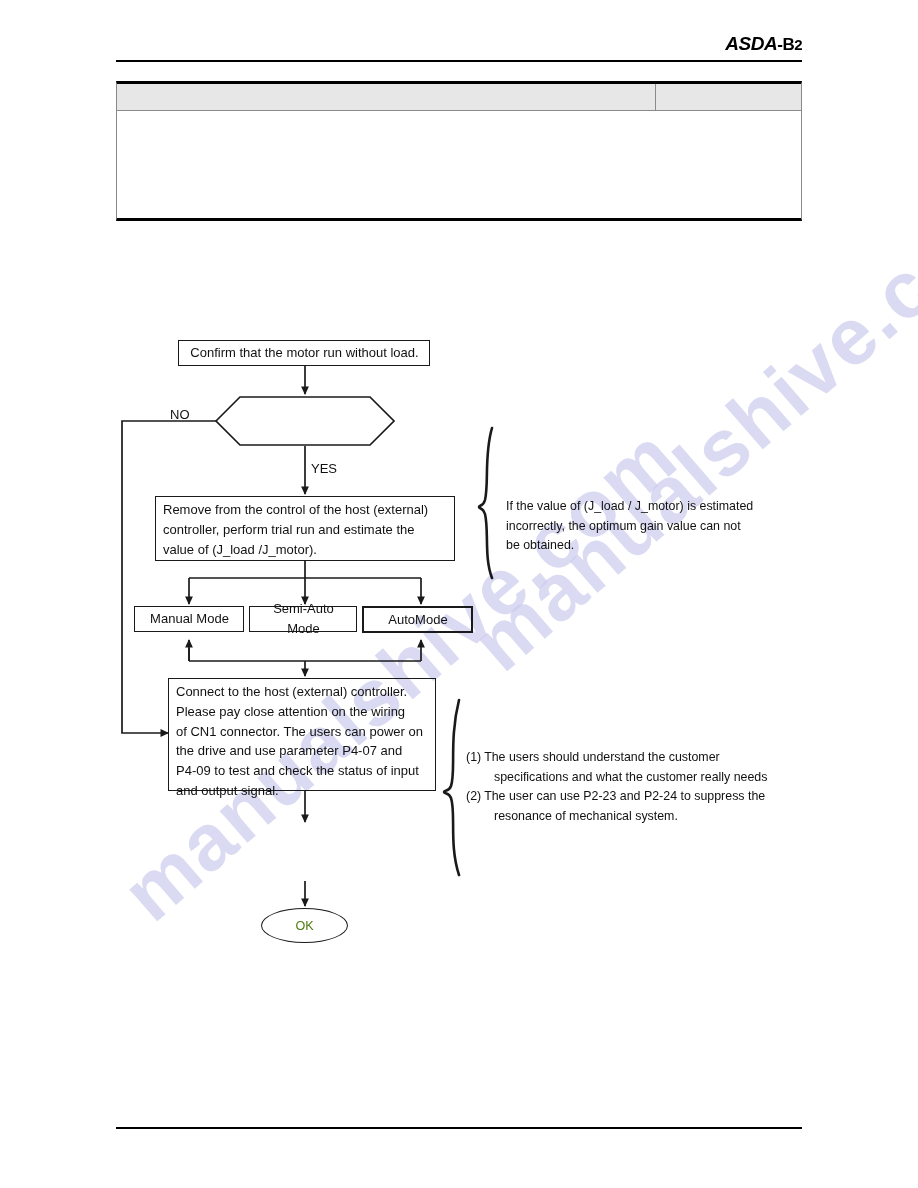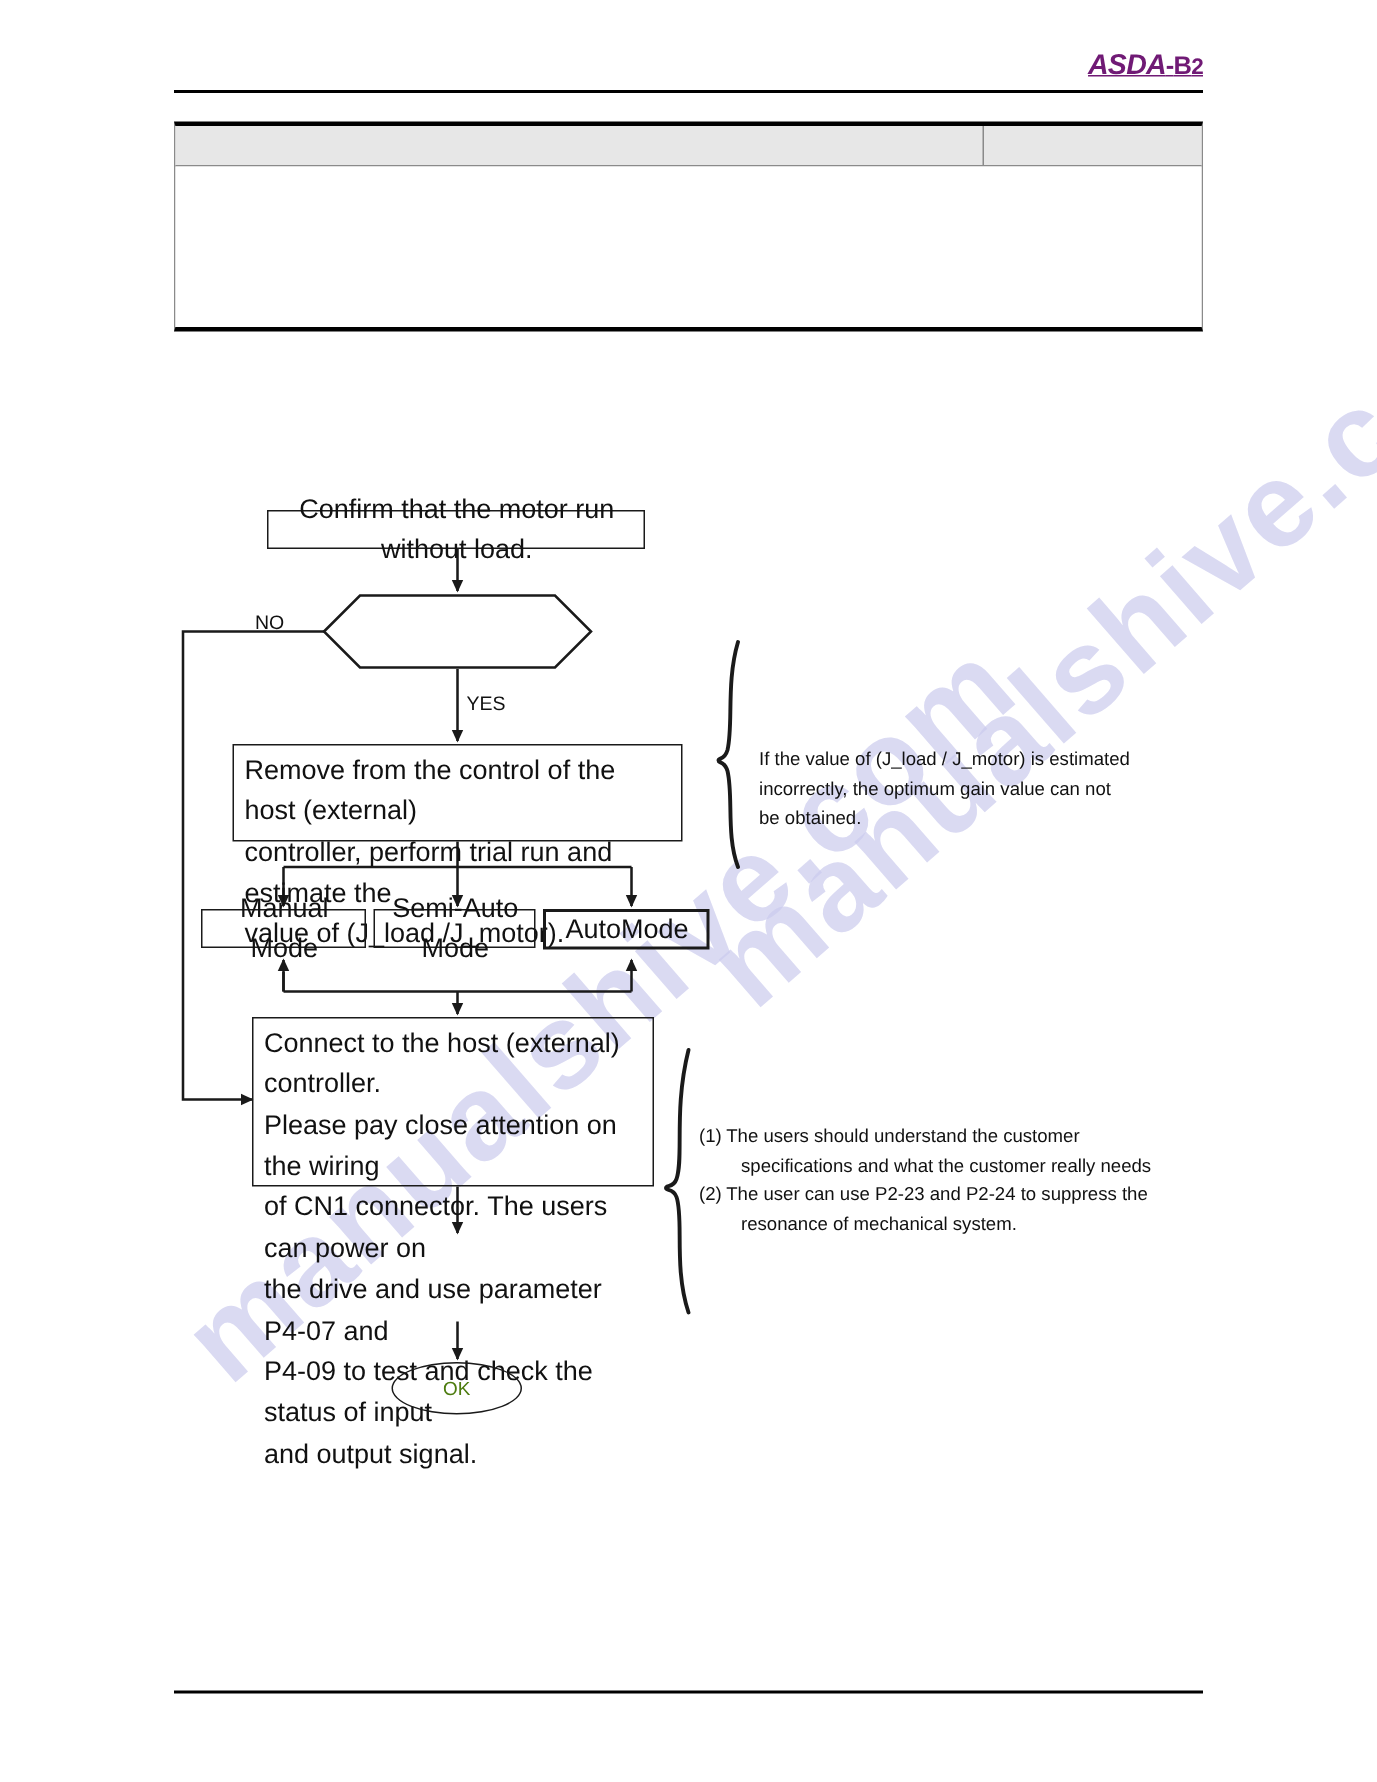--- a/index.html
+++ b/index.html
@@ -41,24 +41,23 @@
   
   #header-logo {
     position: absolute;
     right: 116px;
     top: 33px;
     font-size: 19px;
     font-weight: bold;
     font-style: italic;
     letter-spacing: -0.5px;
     font-family: "Liberation Sans", sans-serif;
-    color: #701a75;
+    color: #000000;
     z-index: 3;
     white-space: nowrap;
-    text-decoration: underline;
   }
   #header-logo .logo-sub { font-size: 17px; font-style: normal; }
   #header-logo .logo-sup { font-size: 15px; font-style: normal; }
 
   #header-rule {
     position: absolute;
     left: 116px; top: 60px;
     width: 686px; height: 2px;
     background: #000;
     z-index: 3;
@@ -115,21 +114,21 @@
   #flowchart {
     position: absolute;
     left: 0; top: 0;
     width: 918px; height: 1188px;
     z-index: 2;
   }
   .fc-node {
     position: absolute;
     border: 1.5px solid #1a1a1a;
     background: transparent;
-    font-size: 18px;
+    font-size: 13px;
     line-height: 1.52;
     color: #111;
     padding: 3px 6px 3px 7px;
   }
   .fc-node.center { text-align: center; }
   .fc-label {
     position: absolute;
     font-size: 13px;
     color: #111;
   }

